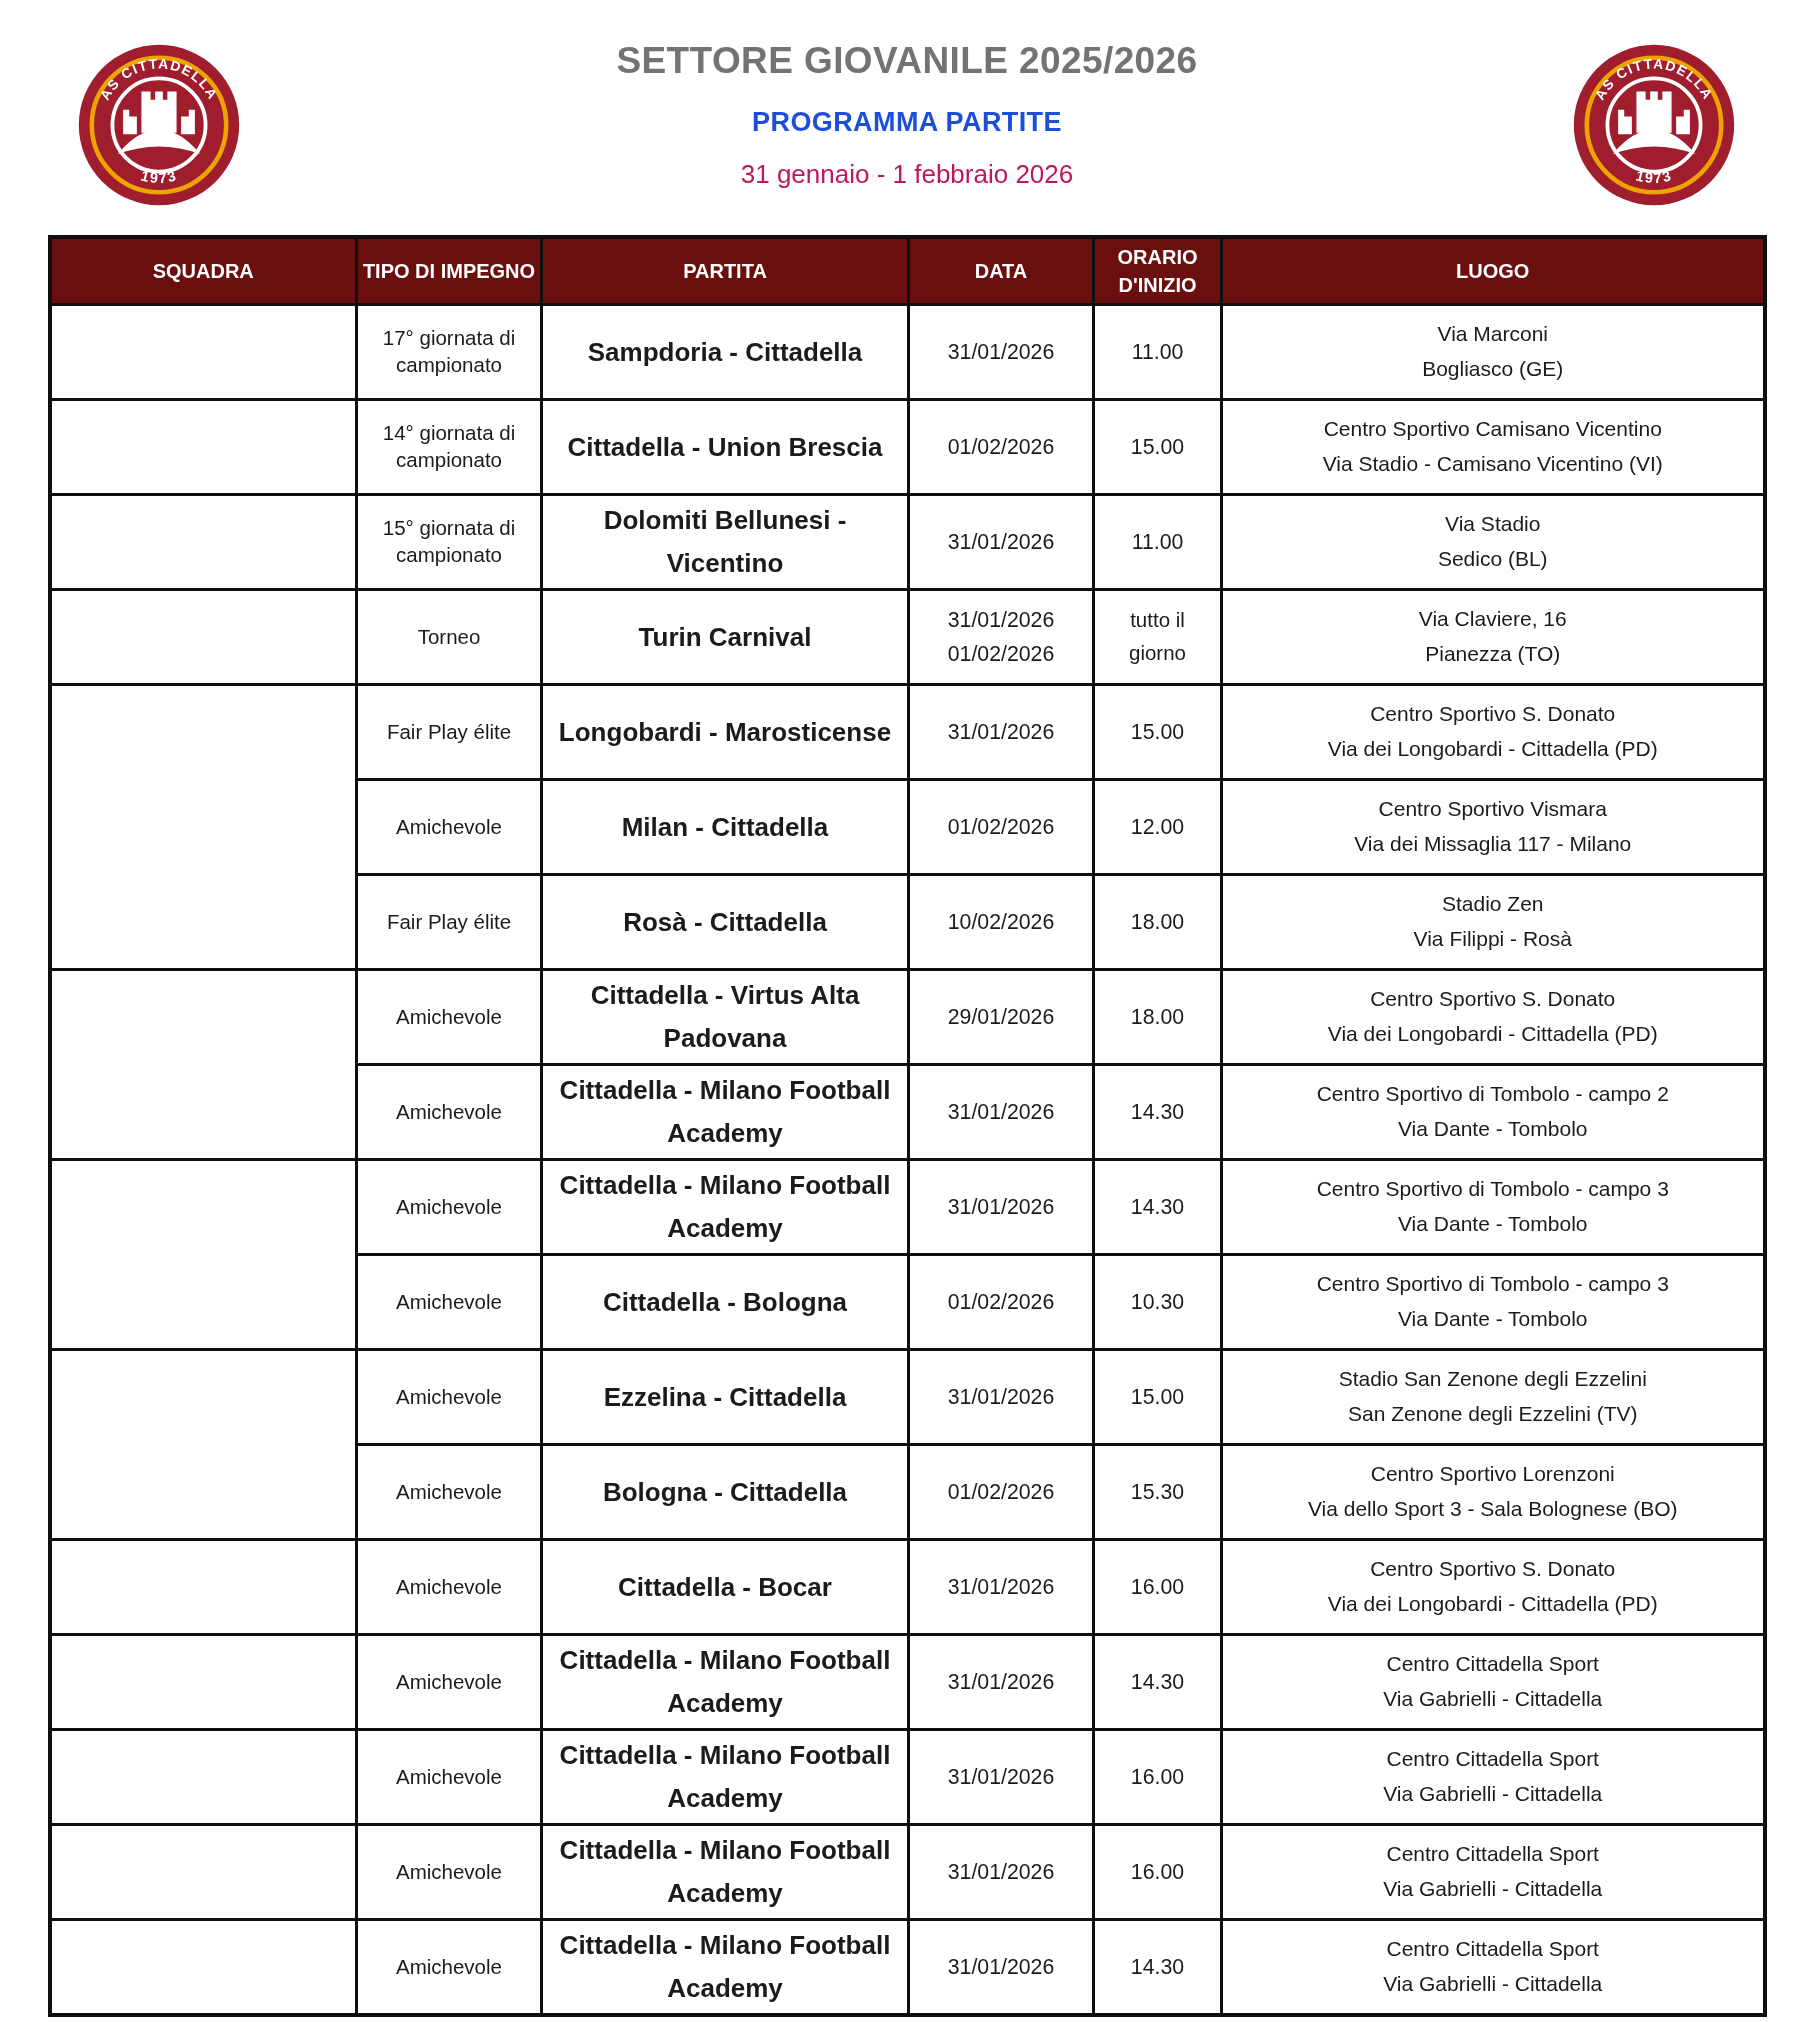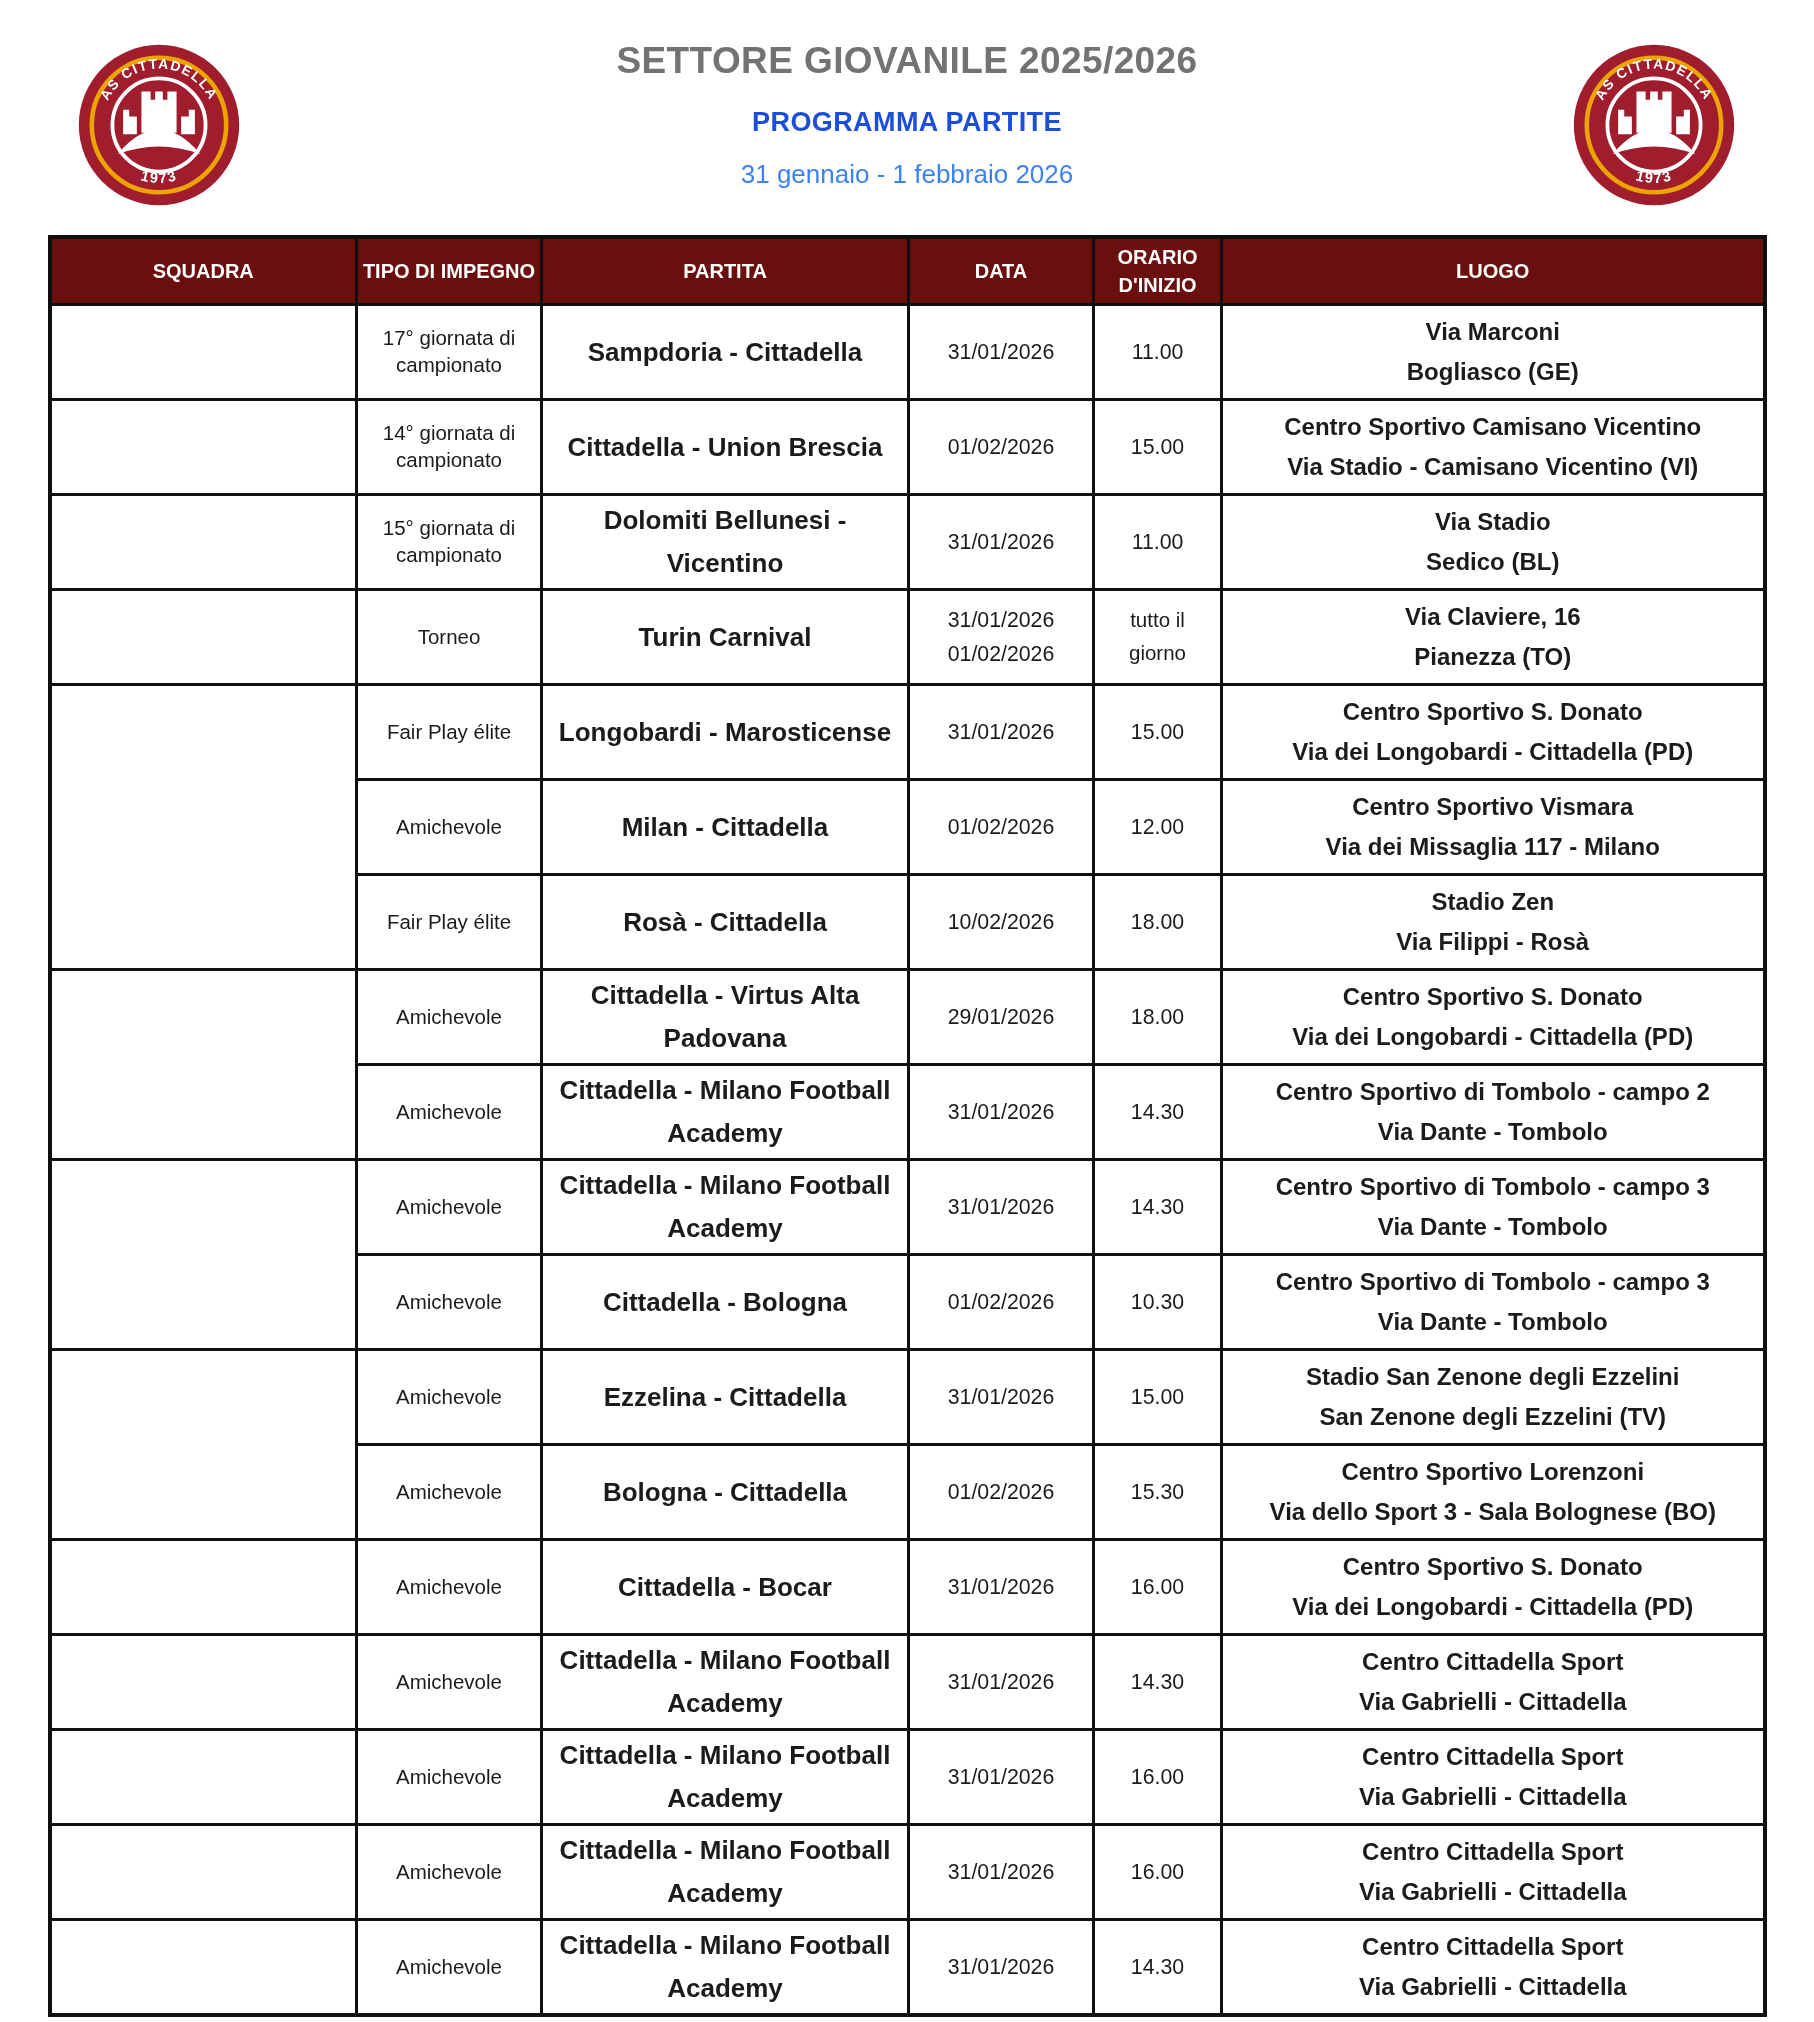--- a/index.html
+++ b/index.html
@@ -32,21 +32,21 @@
     color: #737373;
     margin: 0 0 25px 0;
   }
   .subtitle {
     font-size: 27px;
     font-weight: bold;
     color: #1d4ed8;
     margin: 0 0 20.5px 0;
     letter-spacing: 0.4px;
   }
-  .date-range { font-size: 26px; color: #3b82f6; }
+  .date-range { font-size: 26px; color: #be185d; }
 
   
   table.schedule {
     width: 1715px;
     margin: 0 auto;
     border-collapse: collapse;
     table-layout: fixed;
     border: 4.7px solid #0f0f0f;
   }
   table.schedule th, table.schedule td {
@@ -68,21 +68,21 @@
 
   td.squad { background: #6b0f0e; color: #ffffff; }
   .team   { font-size: 21.3px; font-weight: bold; margin-bottom: 11px; }
   .mister { font-size: 17.4px; font-weight: normal; }
 
   td.tipo    { font-size: 20.5px; line-height: 1.3; border-radius: 21px; }
   td.partita { font-size: 26px; font-weight: bold; line-height: 1.65; }
   td.data    { font-size: 21.3px; line-height: 1.6; }
   td.orario  { font-size: 21.3px; line-height: 1.6; }
   td.orario.italic { font-size: 20.5px; }
-  td.luogo   { font-size: 24px; line-height: 1.65; font-weight: bold; }
+  td.luogo   { font-size: 21px; line-height: 1.65; }
 </style>
 </head>
 <body>
 
 <div class="page">
   <header>
     <div class="logo logo-left"><svg viewBox="-110 -110 220 220" width="168" height="168">
           <circle r="105" fill="#a01d2e"></circle>
           <circle r="88" fill="none" stroke="#eda400" stroke-width="6"></circle>
           <circle r="61" fill="none" stroke="#ffffff" stroke-width="5"></circle>

